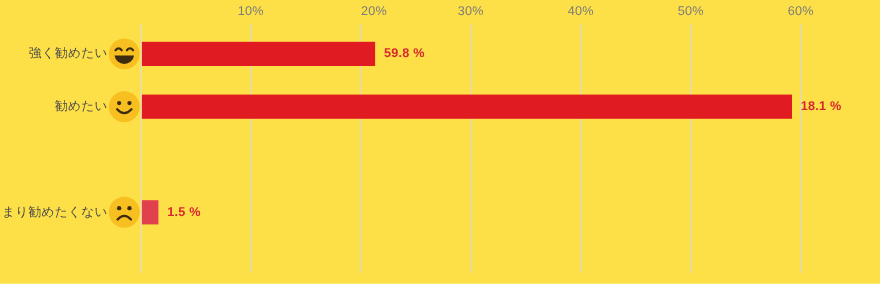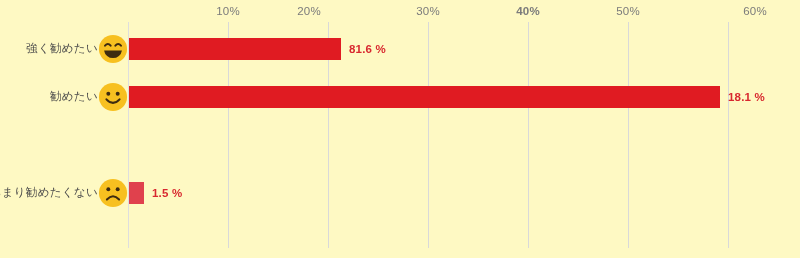--- a/index.html
+++ b/index.html
@@ -10,21 +10,21 @@
   body {
     width: 800px;
     height: 258px;
     font-family: "Liberation Sans", sans-serif;
     overflow: hidden;
   }
   #chart-root {
     position: relative;
     width: 800px;
     height: 258px;
-    background: #fef9c3;
+    background: #fde047;
   }
 
   
   .axis-top {
     position: absolute;
     left: 0; top: 0;
     width: 800px; height: 22px;
   }
   .tick-label {
     position: absolute;
@@ -103,25 +103,25 @@
     letter-spacing: 0.2px;
   }
 </style>
 </head>
 <body>
 
 <div id="chart-root">
 
   <div class="axis-top">
     <span class="tick-label" style="left:228px;">10%</span>
-    <span class="tick-label" style="left:309px;">20%</span>
+    <span class="tick-label" style="left:340px;">20%</span>
     <span class="tick-label" style="left:428px;">30%</span>
-    <span class="tick-label" style="left:528px;font-weight:bold;">40%</span>
+    <span class="tick-label" style="left:528px;">40%</span>
     <span class="tick-label" style="left:628px;">50%</span>
-    <span class="tick-label" style="left:728px;margin-left:27px;">60%</span>
+    <span class="tick-label" style="left:728px;">60%</span>
   </div>
 
   <div class="axis-line"></div>
   <div class="gridline" style="left:228px;"></div>
   <div class="gridline" style="left:328px;"></div>
   <div class="gridline" style="left:428px;"></div>
   <div class="gridline" style="left:528px;"></div>
   <div class="gridline" style="left:628px;"></div>
   <div class="gridline" style="left:728px;"></div>
 
@@ -131,21 +131,21 @@
       <span class="row-label">強く勧めたい</span>
       <span class="emoji">
         <svg viewBox="0 0 32 32">
           <circle cx="16" cy="16" r="15" fill="#f7c020"></circle>
           <path d="M7.5 12.5q3-3.6 6 0" stroke="#3d2b10" stroke-width="2.1" fill="none" stroke-linecap="round"></path>
           <path d="M18.5 12.5q3-3.6 6 0" stroke="#3d2b10" stroke-width="2.1" fill="none" stroke-linecap="round"></path>
           <path d="M6.5 17.5h19a9.6 9.6 0 0 1-19 0z" fill="#3d2b10"></path>
         </svg>
       </span>
       <span class="bar" style="width:212px;"></span>
-      <span class="bar-value" style="left: 349px;">81.6 %</span>
+      <span class="bar-value" style="left: 349px;">59.8 %</span>
     </div>
 
     <div class="row" style="top:52px;">
       <span class="row-label">勧めたい</span>
       <span class="emoji">
         <svg viewBox="0 0 32 32">
           <circle cx="16" cy="16" r="15" fill="#f7c020"></circle>
           <circle cx="11" cy="12.5" r="2.1" fill="#3d2b10"></circle>
           <circle cx="21" cy="12.5" r="2.1" fill="#3d2b10"></circle>
           <path d="M9 18.5q7 7.5 14 0" stroke="#3d2b10" stroke-width="2.2" fill="none" stroke-linecap="round"></path>

